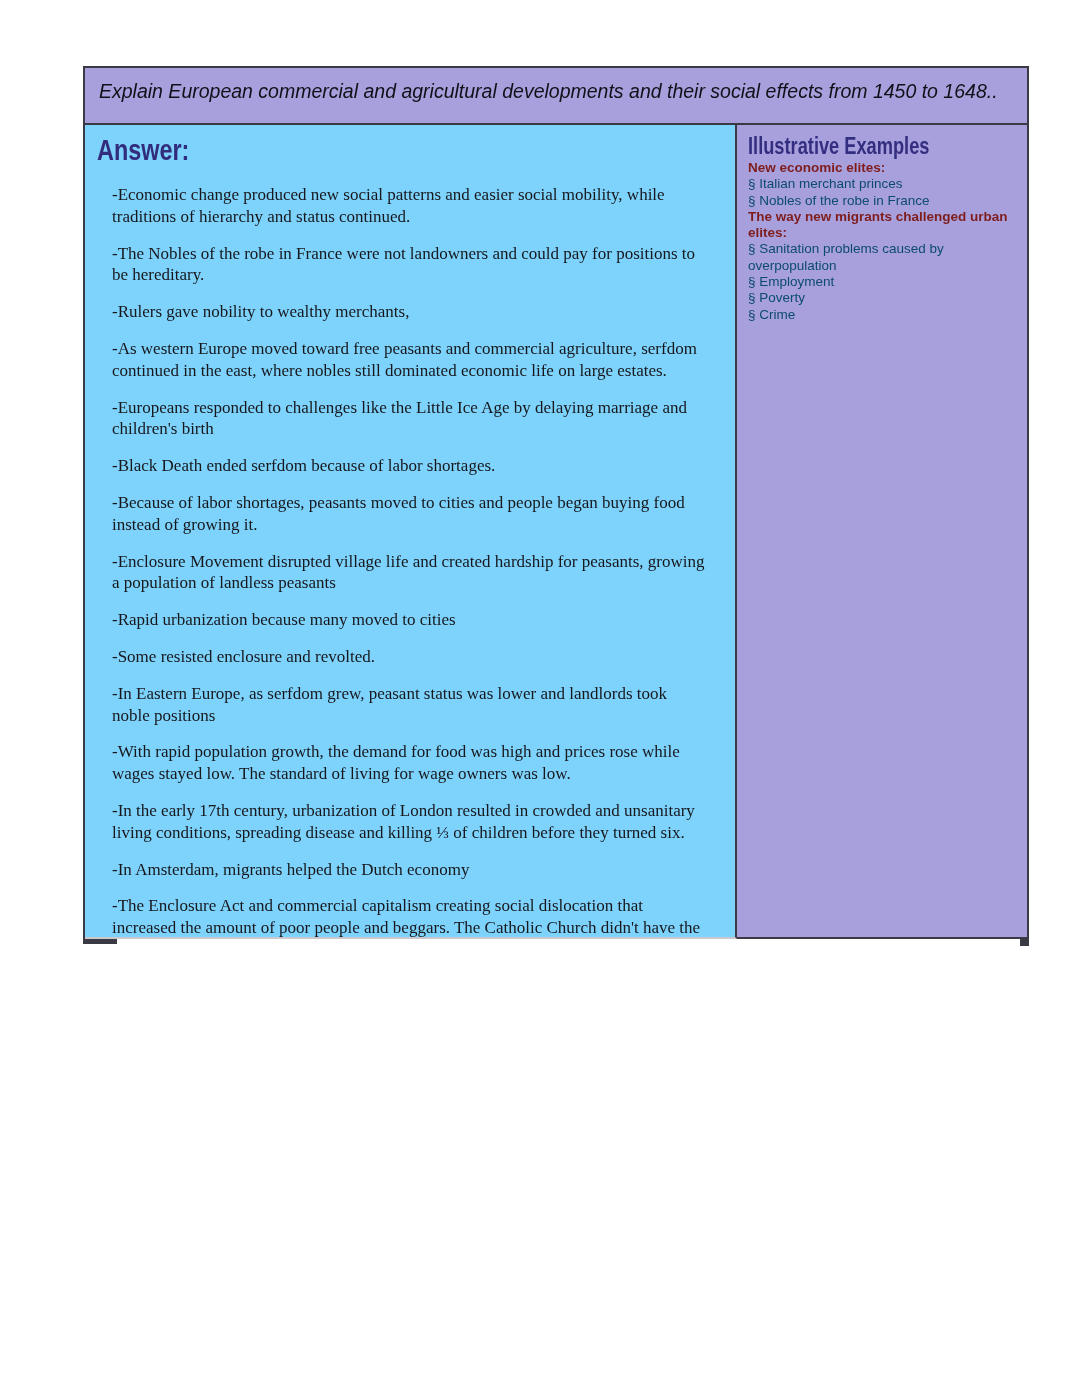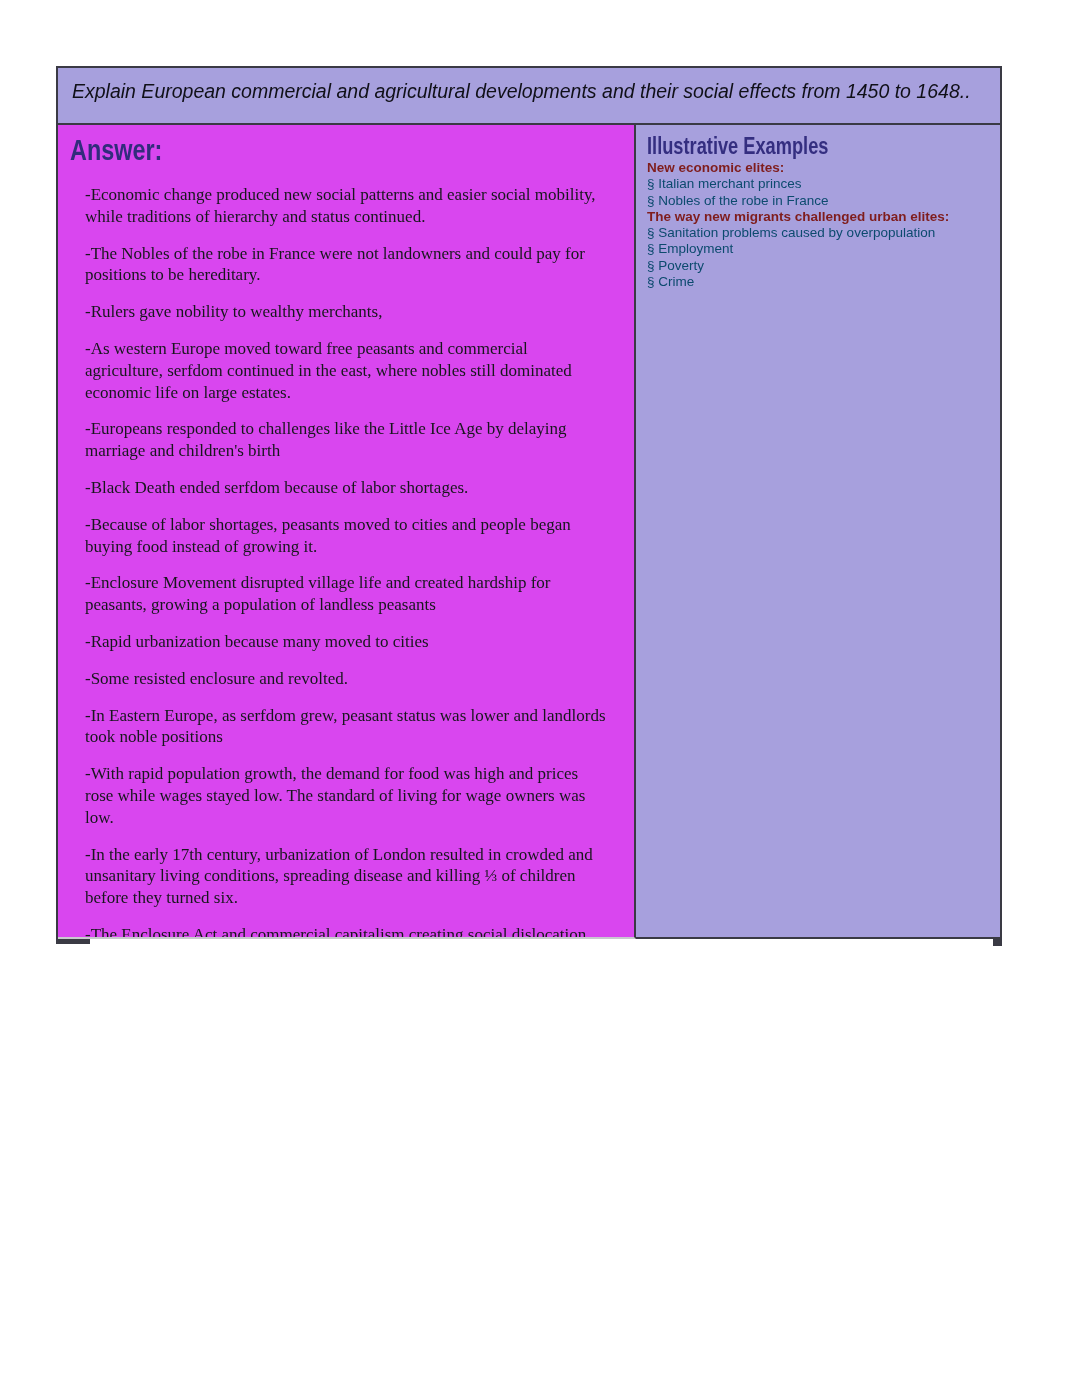--- a/index.html
+++ b/index.html
@@ -6,21 +6,21 @@
   html, body { background: #ffffff; }
   body {
     width: 1080px;
     height: 1397px;
     position: relative;
     font-family: "Liberation Sans", sans-serif;
   }
 
   .sheet {
     position: absolute;
-    left: 56px;
+    left: 83px;
     top: 66px;
     width: 946px;
     height: 875px;
     border-left: 2px solid #3a3a44;
     border-top: 2px solid #3a3a44;
     border-right: 2px solid #3a3a44;
     background: #ffffff;
   }
 
   .question-bar {
@@ -36,22 +36,22 @@
     line-height: 24px;
     color: #101018;
   }
 
   .content-row {
     display: flex;
     height: 814px;
   }
 
   .answer-cell {
-    width: 578px;
-    background: #d946ef;
+    width: 652px;
+    background: #7dd3fc;
     border-right: 2px solid #3a3a44;
     border-bottom: 2px solid #c9c9cf;
     padding: 9px 12px 0 12px;
     overflow: hidden;
   }
 
   .answer-heading {
     display: inline-block;
     font-family: "Liberation Sans", sans-serif;
     font-weight: 800;
@@ -142,20 +142,21 @@
         <p>-As western Europe moved toward free peasants and commercial agriculture, serfdom continued in the east, where nobles still dominated economic life on large estates.</p>
         <p>-Europeans responded to challenges like the Little Ice Age by delaying marriage and children's birth</p>
         <p>-Black Death ended serfdom because of labor shortages.</p>
         <p>-Because of labor shortages, peasants moved to cities and people began buying food instead of growing it.</p>
         <p>-Enclosure Movement disrupted village life and created hardship for peasants, growing a population of landless peasants</p>
         <p>-Rapid urbanization because many moved to cities</p>
         <p>-Some resisted enclosure and revolted.</p>
         <p>-In Eastern Europe, as serfdom grew, peasant status was lower and landlords took noble positions</p>
         <p>-With rapid population growth, the demand for food was high and prices rose while wages stayed low. The standard of living for wage owners was low.</p>
         <p>-In the early 17th century, urbanization of London resulted in crowded and unsanitary living conditions, spreading disease and killing ⅓ of children before they turned six.</p>
+        <p>-In Amsterdam, migrants helped the Dutch economy</p>
         <p>-The Enclosure Act and commercial capitalism creating social dislocation that increased the amount of poor people and beggars. The Catholic Church didn't have the resources to help all of them and there were disputes about public morality. The poor became a responsibility of city governments in the 16th century.</p>
       </div>
     </div>
 
     <div class="sidebar-cell">
       <div class="sidebar-heading">Illustrative Examples</div>
 
       <div class="group-title">New economic elites:</div>
       <div class="group-item">§ Italian merchant princes</div>
       <div class="group-item">§ Nobles of the robe in France</div>

